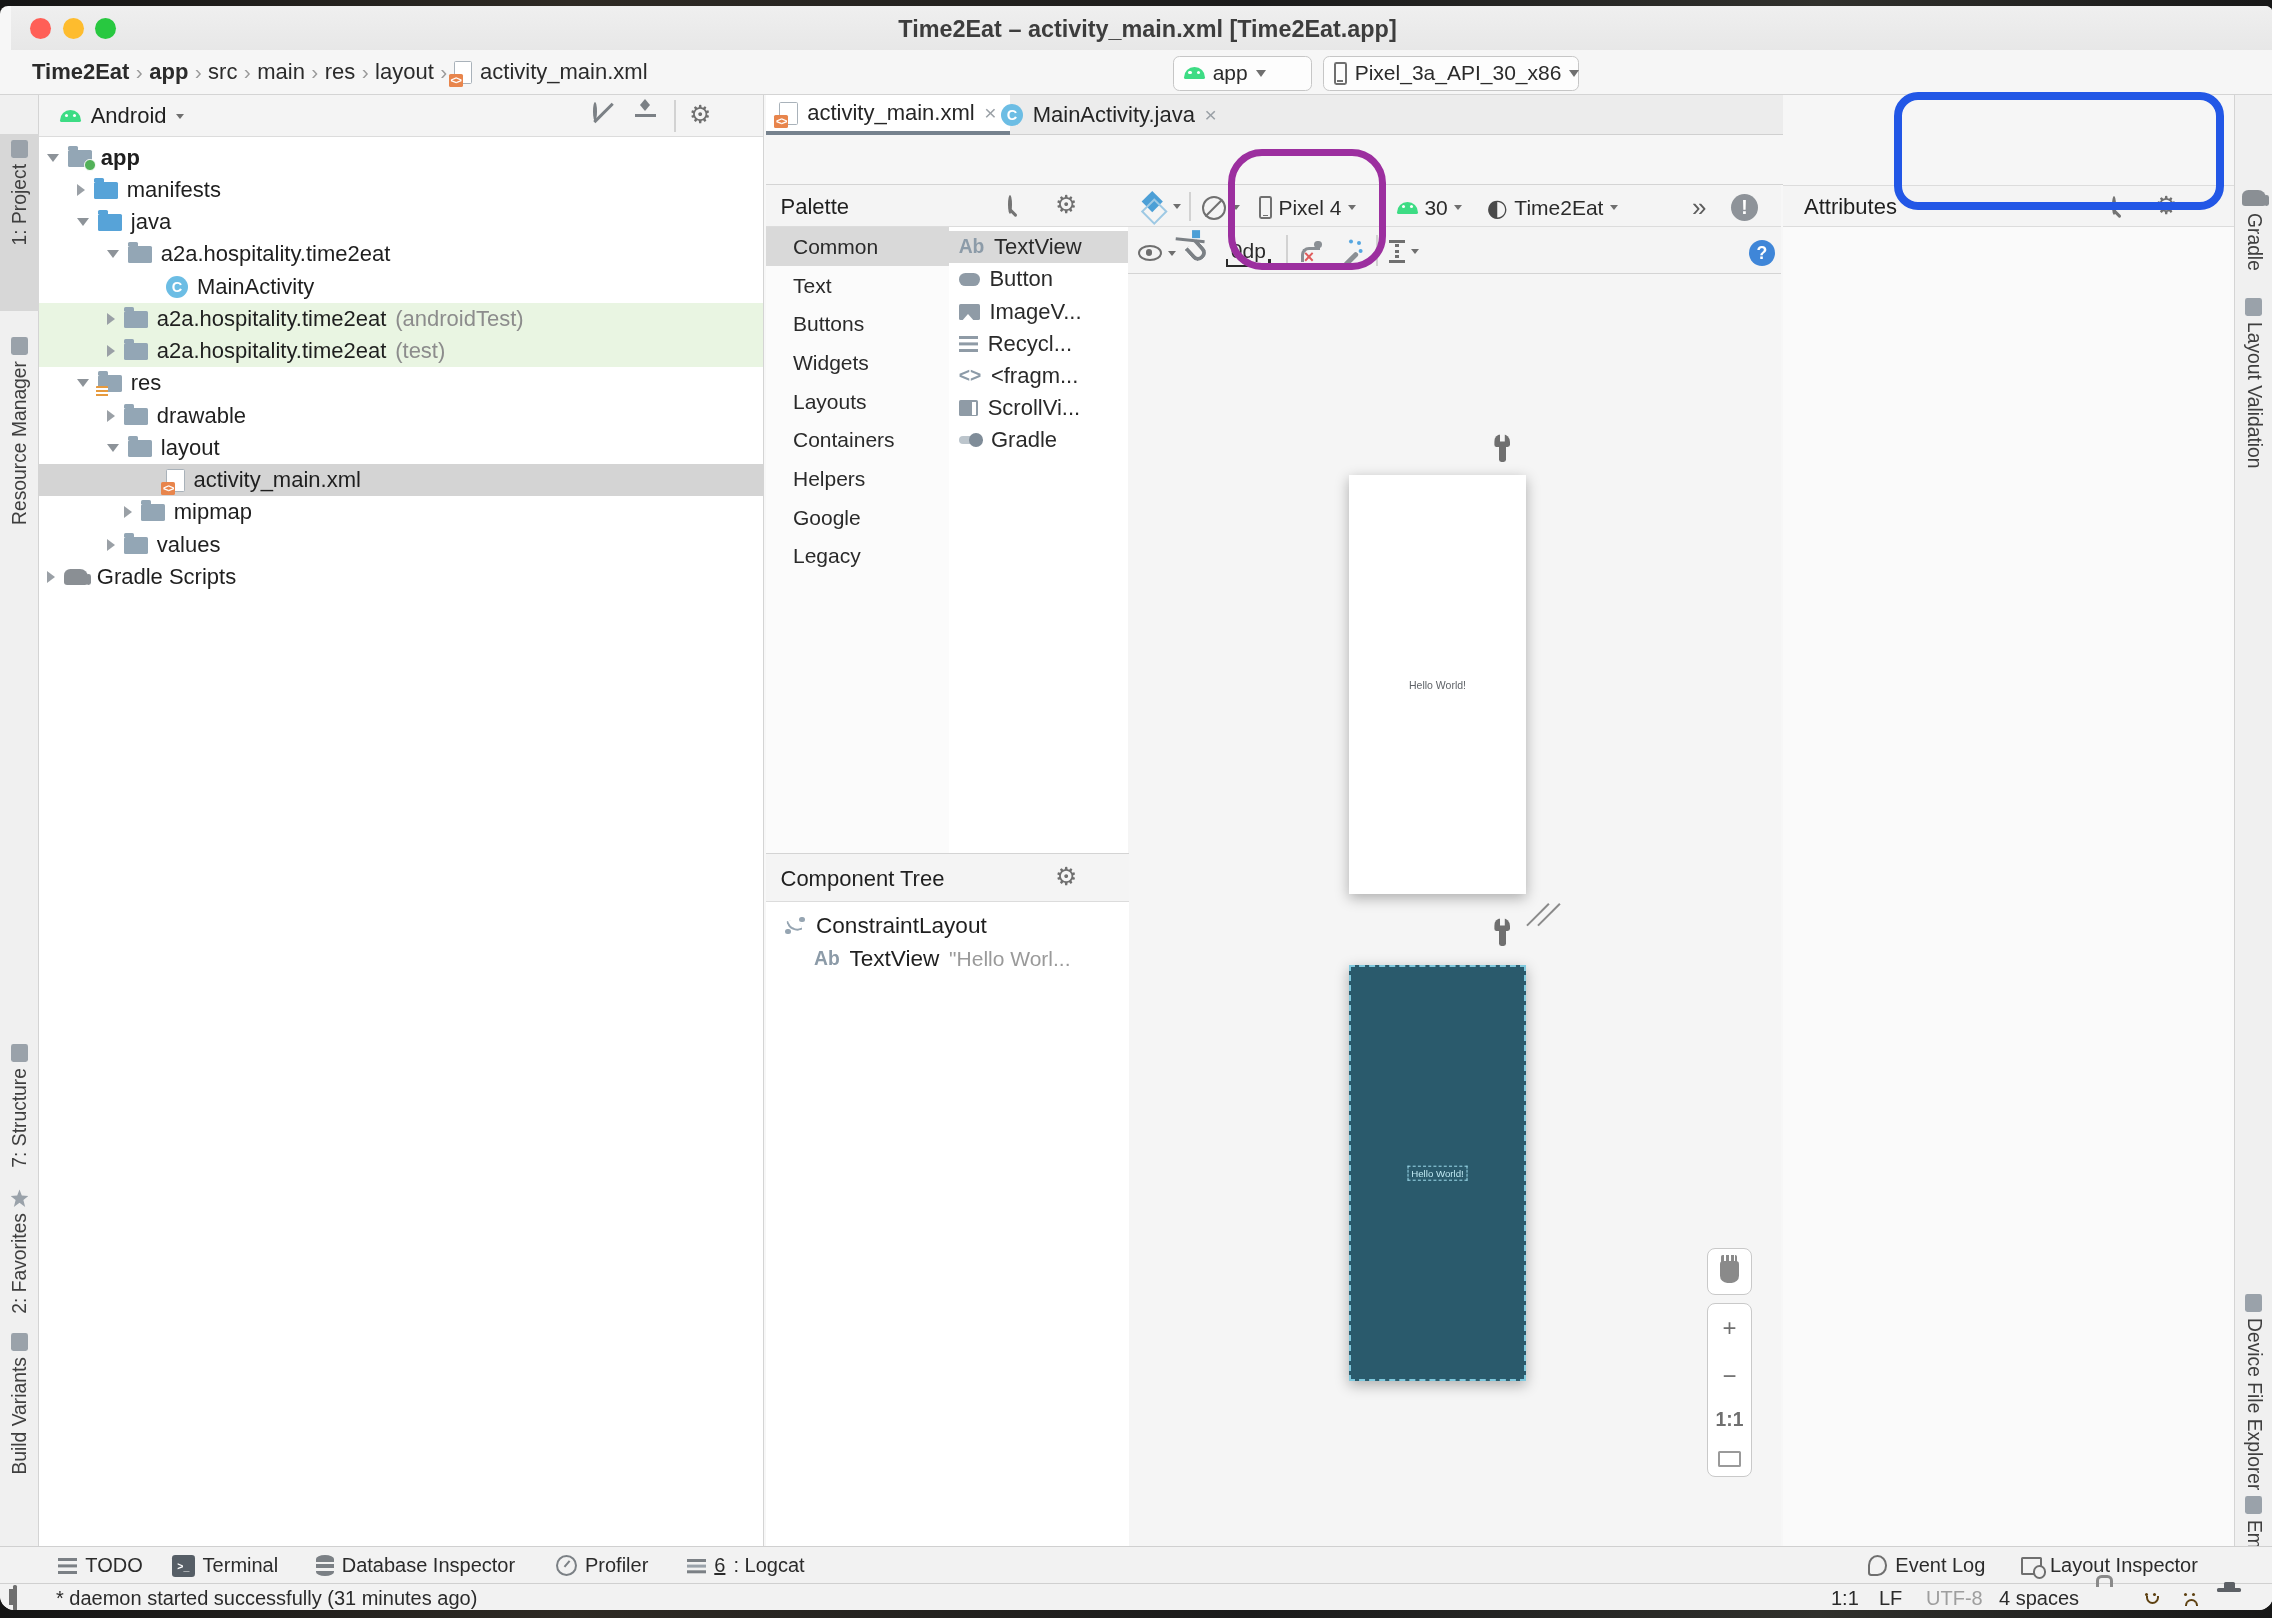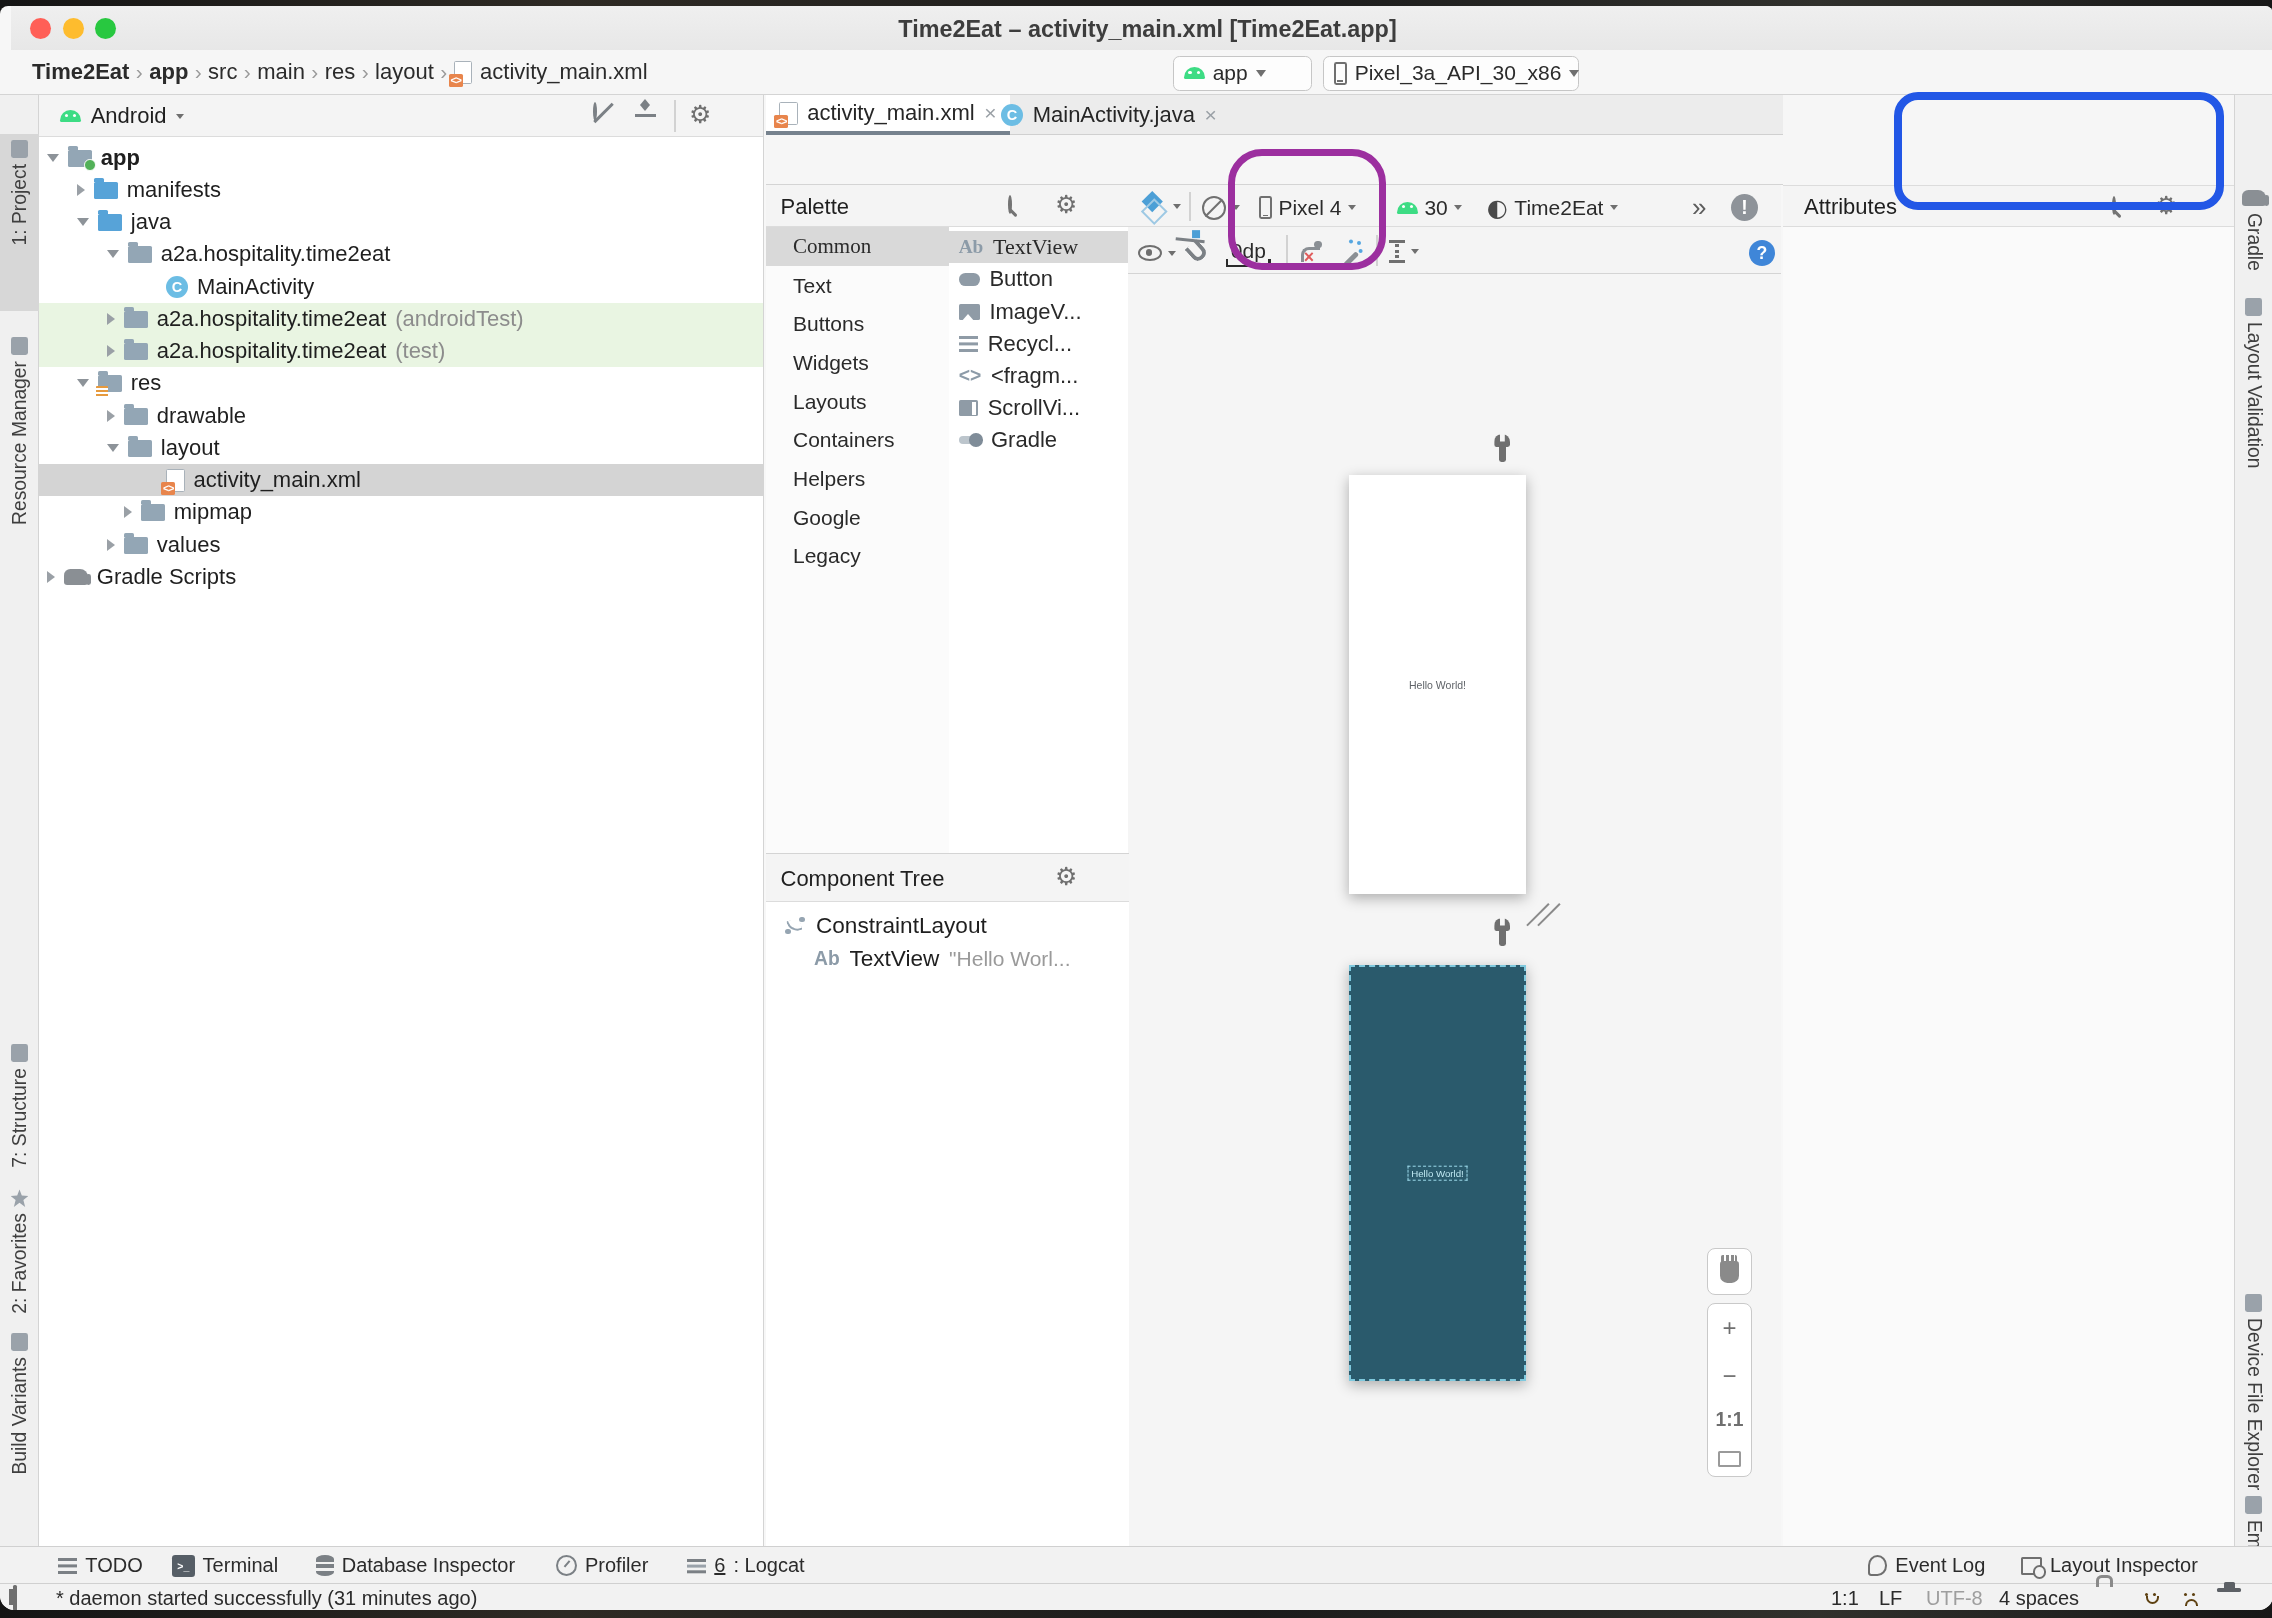--- a/index.html
+++ b/index.html
@@ -88,21 +88,21 @@
   .ic-img { position:relative; width:21px; height:16px; background:#8f969c; border-radius:1.6px; overflow:hidden; }
   .ic-img::after { content:""; position:absolute; bottom:-1.6px; left:2.4px; border-left:7.3px solid transparent; border-right:7.3px solid transparent; border-bottom:8.9px solid #fff; }
 
   
   .pal-head { position:absolute; left:766px; top:179px; width:363px; height:42px; background:#f4f4f4; border-bottom:1.6px solid #dcdcdc; }
   .panel-title { position:absolute; left:14.5px; top:8.9px; font-size:22px; color:#1f1f1f; }
   .pal-cats { position:absolute; left:766px; top:221px; width:184px; height:626px; background:#fbfbfb; border-right:1.6px solid #e2e2e2; }
   .pal-cat { position:absolute; left:0; width:100%; height:39px; display:flex; align-items:center; padding-left:27px; font-size:21px; color:#2a2a2a; }
   .pal-items { position:absolute; left:949px; top:221px; width:179px; height:626px; background:#fff; }
   .pal-item { position:absolute; left:0; width:100%; height:32px; display:flex; align-items:center; gap:9.7px; padding-left:9.7px; font-size:22px; color:#2a2a2a; }
-  .selgray { background:#d9d9d9;font-family:Liberation Serif, serif; }
+  .selgray { background:#d9d9d9; }
   .ab { color:#8c9ba8; font-weight:bold; font-size:19.3px; flex:none;}
   .ic-btnw { width:21px; height:13.7px; background:#8f9ba6; border-radius:6.4px; flex:none;}
   .ic-list { width:19.3px; height:3.2px; background:#8f9ba6; box-shadow:0 6.4px 0 #8f9ba6, 0 13px 0 #8f9ba6; margin-bottom:13px; flex:none;}
   .ic-frag { color:#8c9ba8; font-weight:bold; font-size:19.3px; flex:none;}
   .ic-scroll { position:relative; width:19.3px; height:16px; background:#8f9ba6; border-radius:1.6px; flex:none;}
   .ic-scroll::after { content:""; position:absolute; right:2.4px; top:1.6px; bottom:1.6px; width:3.2px; background:#fff; }
   .ic-switch { position:relative; width:22.6px; height:8px; background:#bcc5cc; border-radius:4px; flex:none;}
   .ic-switch::after { content:""; position:absolute; right:-1.6px; top:-3.2px; width:13.7px; height:13.7px; border-radius:50%; background:#7f8c98; }
 
   

